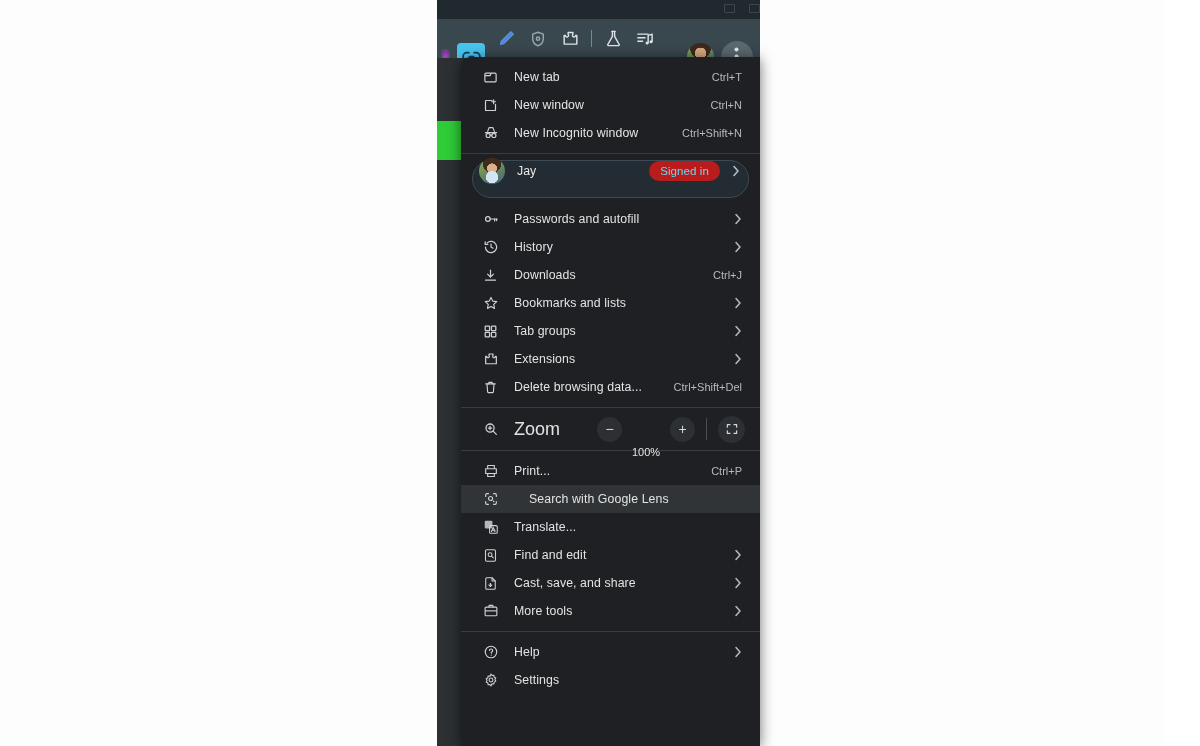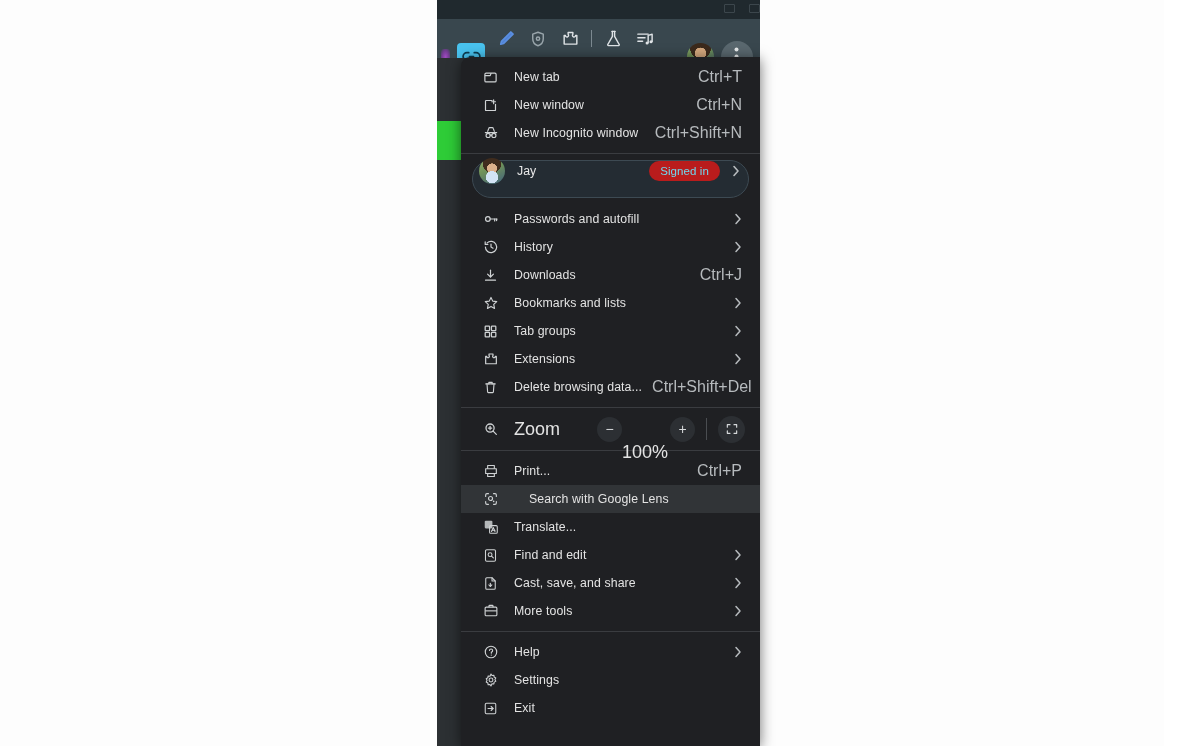--- a/index.html
+++ b/index.html
@@ -93,21 +93,21 @@
     height: 28px; padding: 0 18px 0 21px; cursor: default;
     font-size: 12.3px; color: #e3e3e3; white-space: nowrap;
   }
   .row.highlight { background: #313437; gap: 15px; }
   .row .ico {
     width: 17px; height: 17px; flex: 0 0 17px;
     display:flex; align-items:center; justify-content:center;
     margin-right: 15px; color: #cfd2d4;
   }
   .row .label { flex: 1 1 auto; letter-spacing: .1px; }
-  .row .accel { color: #b6babd; font-size: 16px; margin-left: 10px; }
+  .row .accel { color: #b6babd; font-size: 11px; margin-left: 10px; }
   .row .chev { width: 12px; display:flex; justify-content:flex-end; color:#b6babd; }
 
   
   .profile-wrap { padding: 6px 11px 7px 11px; }
   .profile-row {
     display: flex; align-items: center; height: 38px;
     background: #242c33; border: 1px solid #3d4a53; border-radius: 19px;
     padding: 0 8px 16px 6px;
   }
   .profile-avatar {
@@ -128,21 +128,21 @@
   
   .zoom-row { display:flex; align-items:center; height: 42px; padding: 0 15px 0 21px; }
   .zoom-row .ico { width:17px; height:17px; flex:0 0 17px; margin-right:15px; display:flex; align-items:center; justify-content:center; color:#cfd2d4;}
   .zoom-row .label { font-size: 18px; }
   .zoom-ctrls { margin-left: auto; display:flex; align-items:center; }
   .circ-btn {
     width: 25px; height: 25px; border-radius: 50%; background: #2c2f33;
     display:flex; align-items:center; justify-content:center;
     color:#d6d9db; font-size: 14px; line-height: 1;
   }
-  .zoom-level { width: 48px; text-align:left; font-size: 18px; color: #e3e3e3; margin-top: 46px; }
+  .zoom-level { width: 48px; text-align:center; font-size: 11px; color: #e3e3e3; margin-top: 46px; }
   .vdiv { width: 1px; height: 22px; background: #4a4d51; margin: 0 11px; }
   .fs-btn { width: 27px; height: 27px; border-radius: 50%; background: #2c2f33; display:flex; align-items:center; justify-content:center; }
 </style>
 </head>
 <body>
 
 <div id="root">
   <div class="page-backdrop"></div>
 
   <div class="browser-window">
@@ -523,25 +523,15 @@
       <div class="row">
         <span class="ico">
           <svg width="16" height="16" viewBox="0 0 24 24" fill="none" stroke="currentColor" stroke-width="1.6" stroke-linejoin="round">
             <path d="M12 2.9l1.5 2.4 2.8-.5.4 2.8 2.5 1.3-1.3 2.5 1.3 2.5-2.5 1.3-.4 2.8-2.8-.5L12 21.1l-1.5-2.4-2.8.5-.4-2.8L4.8 15l1.3-2.5L4.8 10l2.5-1.3.4-2.8 2.8.5z"></path>
             <circle cx="12" cy="12" r="2.9"></circle>
           </svg>
         </span>
         <span class="label">Settings</span>
       </div>
 
-      <div class="row">
-        <span class="ico">
-          <svg width="15" height="15" viewBox="0 0 24 24" fill="none" stroke="currentColor" stroke-width="1.7" stroke-linecap="round" stroke-linejoin="round">
-            <rect x="3.6" y="3.6" width="16.8" height="16.8" rx="2"></rect>
-            <path d="M8 12h8"></path>
-              <path d="M13 8.8l3.2 3.2-3.2 3.2"></path>
-          </svg>
-        </span>
-        <span class="label">Exit</span>
-      </div>
     </div>
   </div>
 </div>
 
 </body></html>

